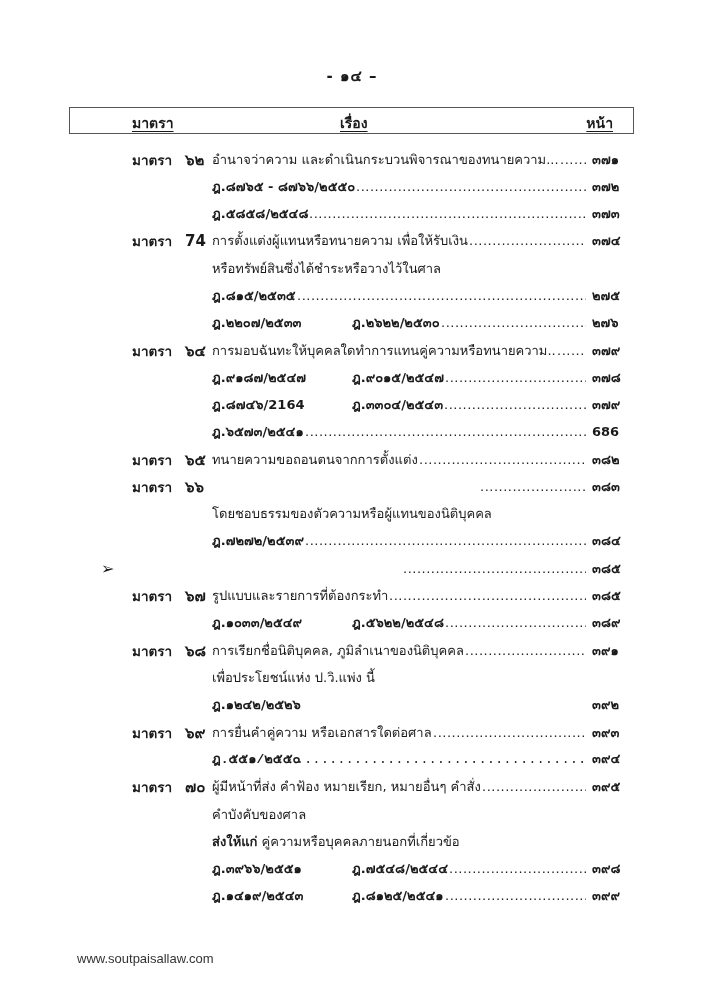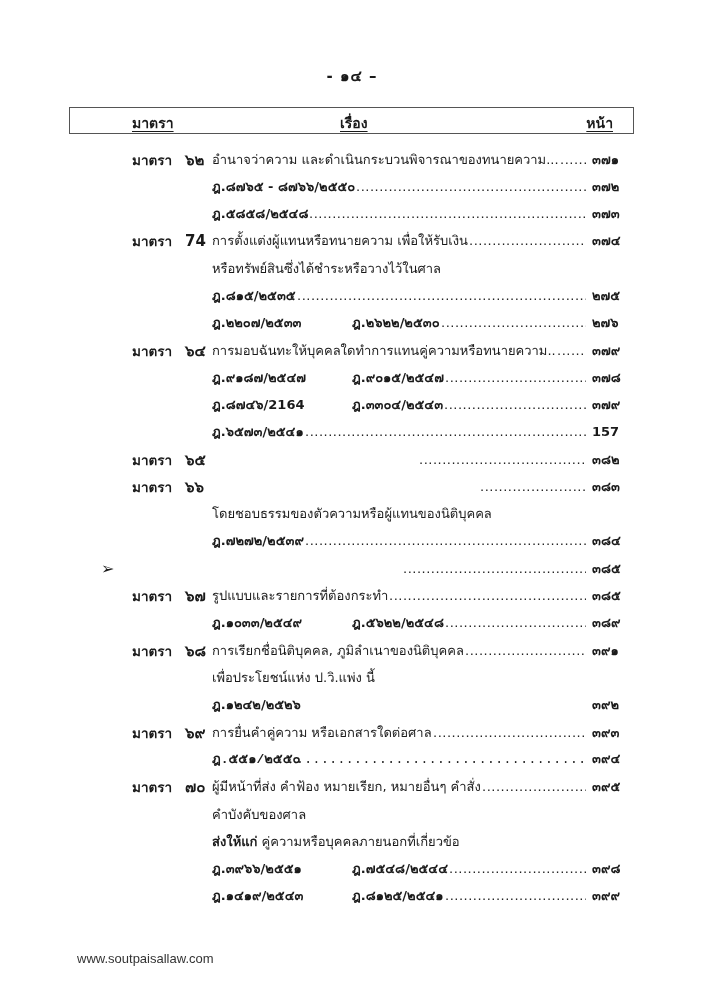--- a/index.html
+++ b/index.html
@@ -196,26 +196,27 @@
       <span class="dots" style="left: 445px; right: 118px;">........................................................................................................................................................................................................</span>
     </div>
     <div class="row" style="top: 392px;">
       <span class="case">ฎ.๘๗๔๖/2164</span>
       <span class="case2">ฎ.๓๓๐๔/๒๕๔๓</span>
       <span class="page-cell">๓๗๙</span>
       <span class="dots" style="left: 444px; right: 118px;">........................................................................................................................................................................................................</span>
     </div>
     <div class="row" style="top: 419px;">
       <span class="case">ฎ.๖๕๗๓/๒๕๔๑</span>
-      <span class="page-cell">157</span>
+      <span class="page-cell">686</span>
       <span class="dots" style="left: 305px; right: 118px;">........................................................................................................................................................................................................</span>
     </div>
     <div class="row" style="top: 447px;">
       <span class="sec-label">มาตรา</span>
       <span class="sec-num">๖๕</span>
+      <span class="title-cell" style="right: auto;"><span>ทนายความขอถอนตนจากการตั้งแต่ง</span></span>
       <span class="page-cell">๓๘๒</span>
       <span class="dots" style="left: 419px; right: 118px;">........................................................................................................................................................................................................</span>
     </div>
     <div class="row" style="top: 474px;">
       <span class="sec-label">มาตรา</span>
       <span class="sec-num">๖๖</span>
       <span class="page-cell">๓๘๓</span>
       <span class="dots" style="left: 480px; right: 118px;">........................................................................................................................................................................................................</span>
     </div>
     <div class="row" style="top: 501px;">

